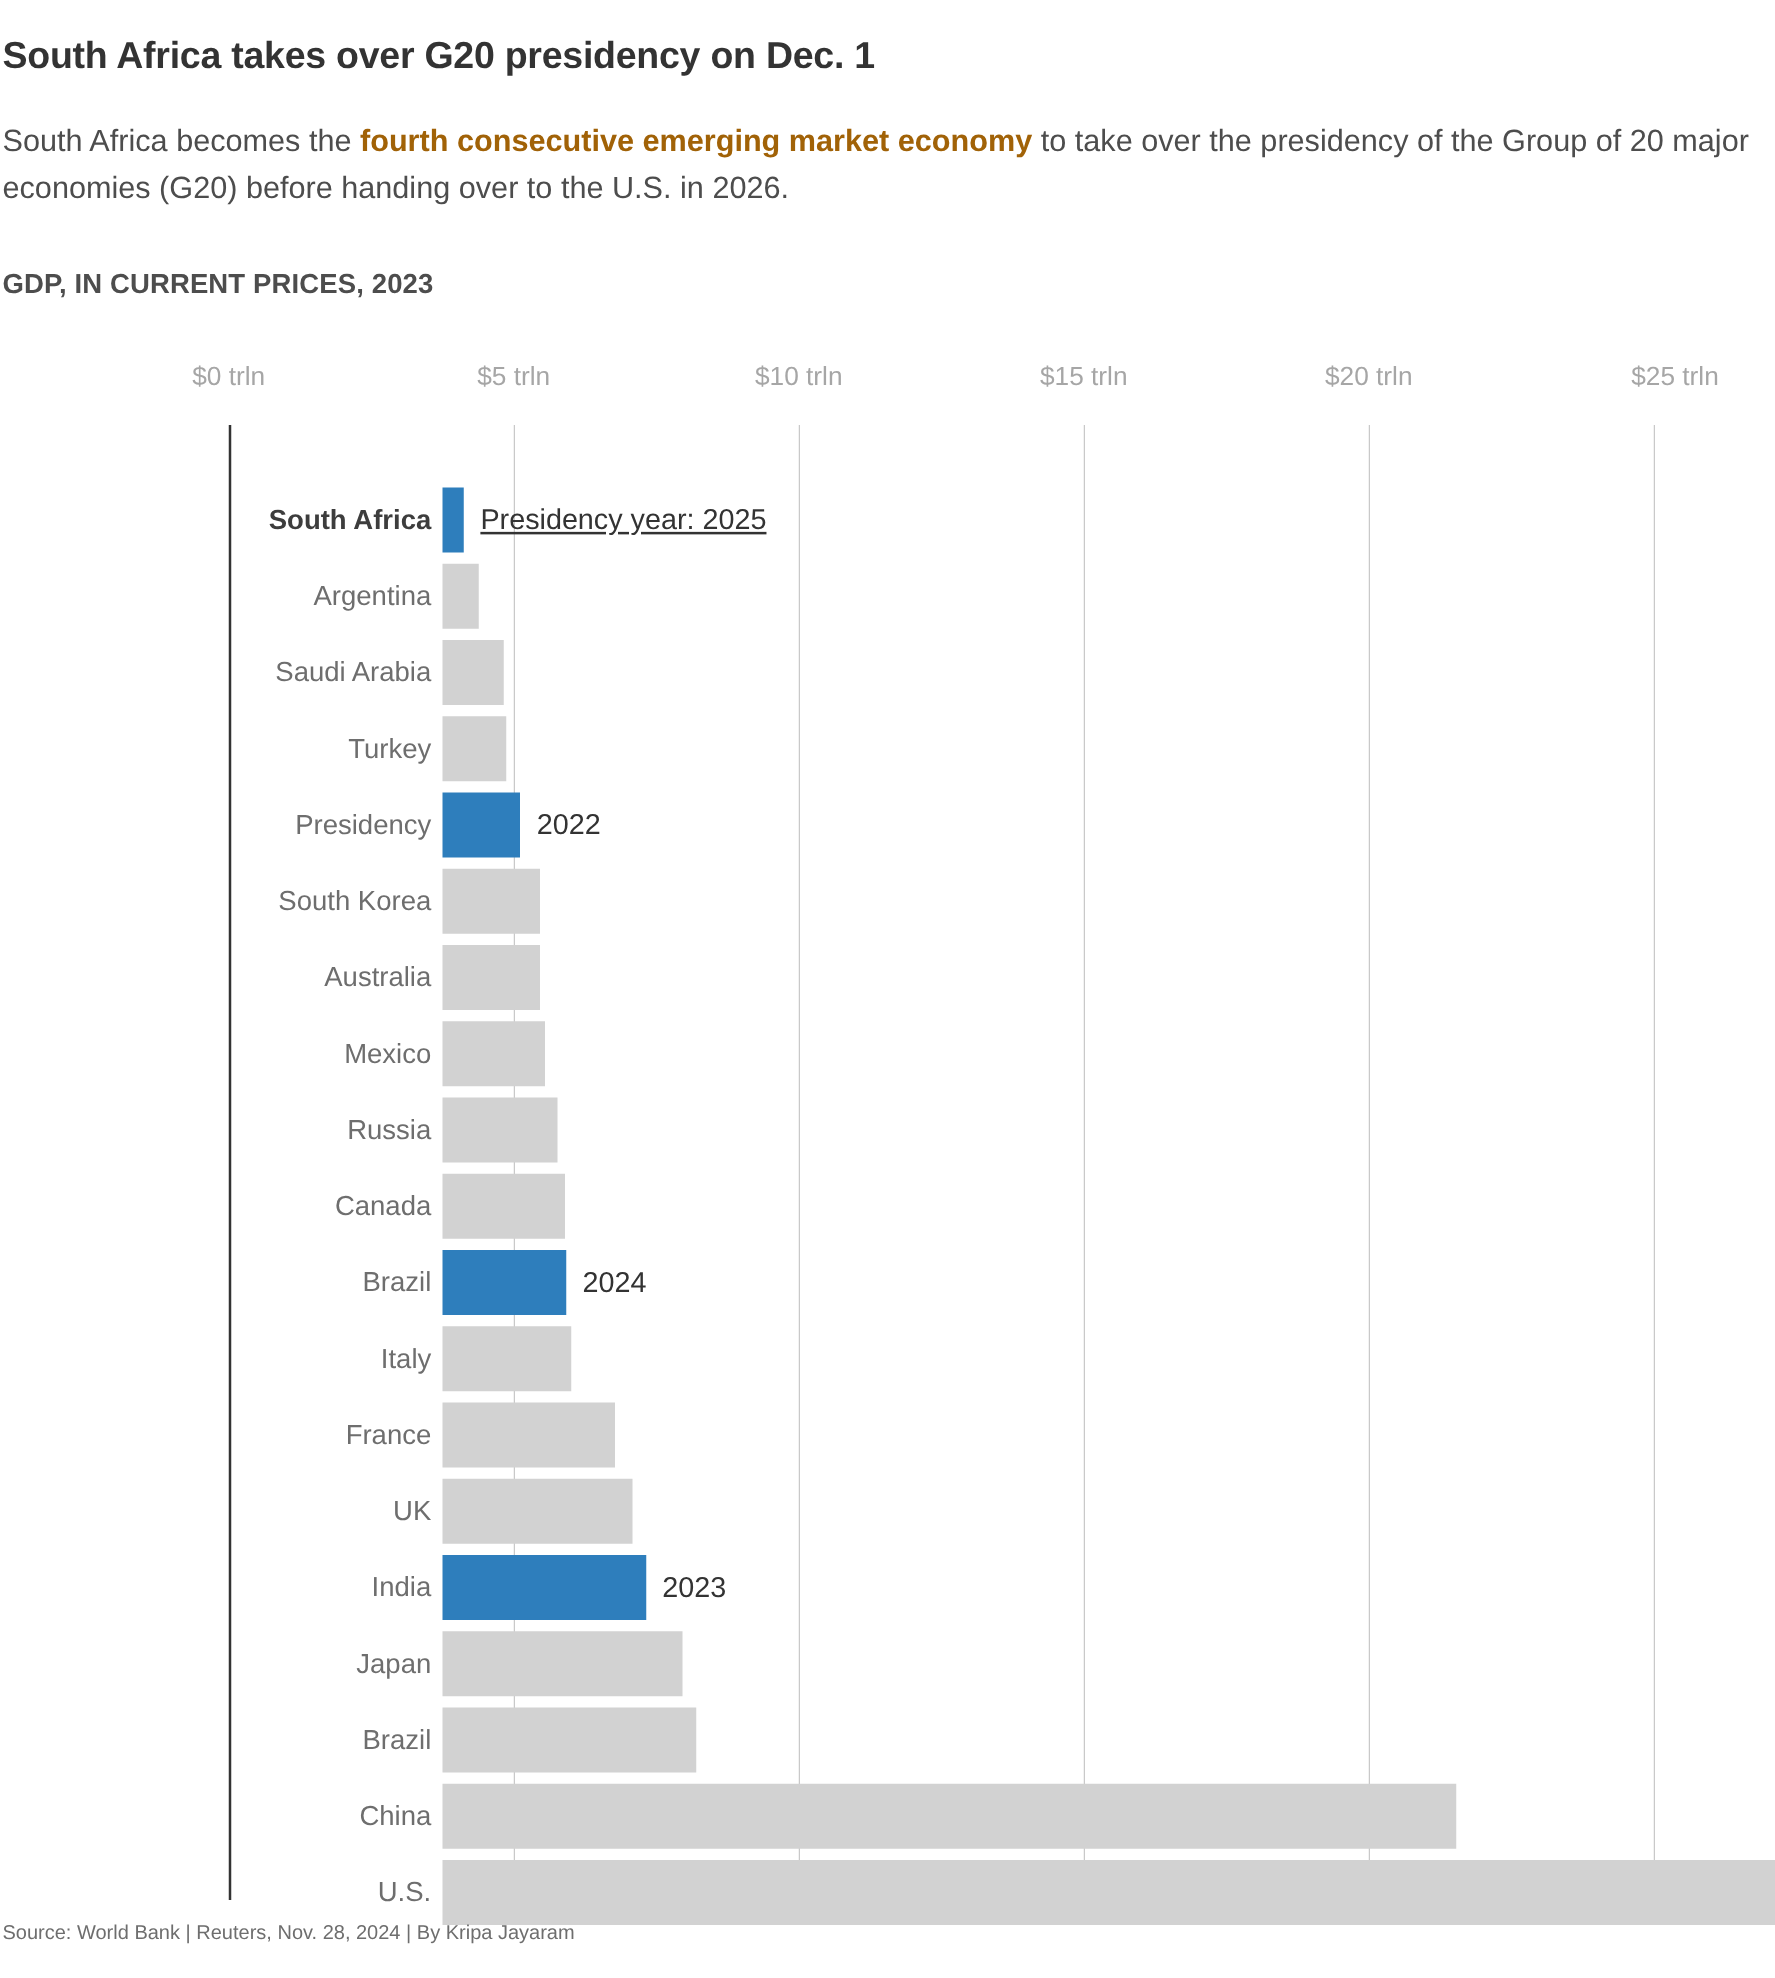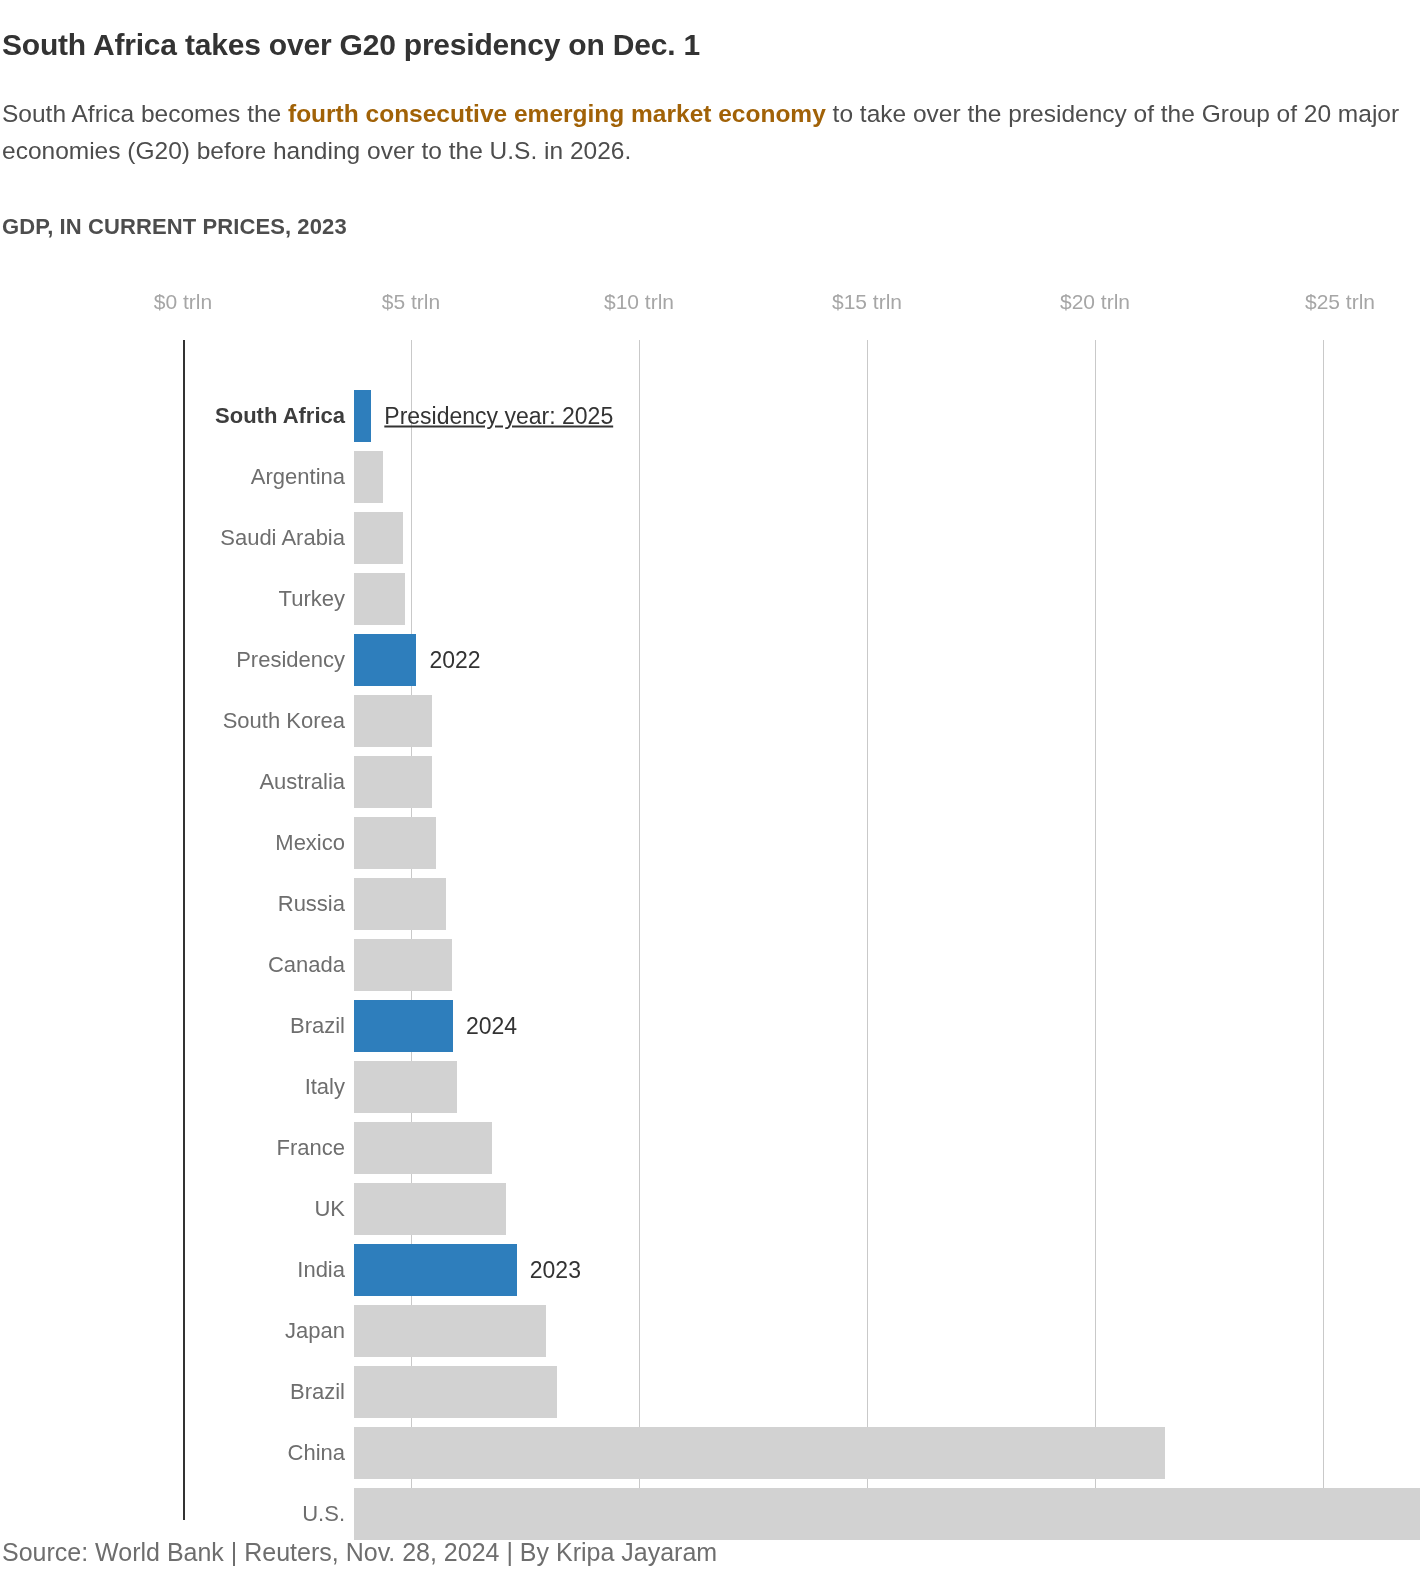--- a/index.html
+++ b/index.html
@@ -121,21 +121,21 @@
     transform: translateY(-50%);
     font-size: 23px;
     color: #333333;
     white-space: nowrap;
   }
 
   
   .source {
     position: absolute;
     left: 2px; top: 1538px;
-    font-size: 25px;
+    font-size: 16px;
     color: #6e6e6e;
     white-space: nowrap;
   }
 </style>
 </head>
 <body>
 
 <div class="page">
 
   <h1 class="headline">South Africa takes over G20 presidency on Dec. 1</h1>

